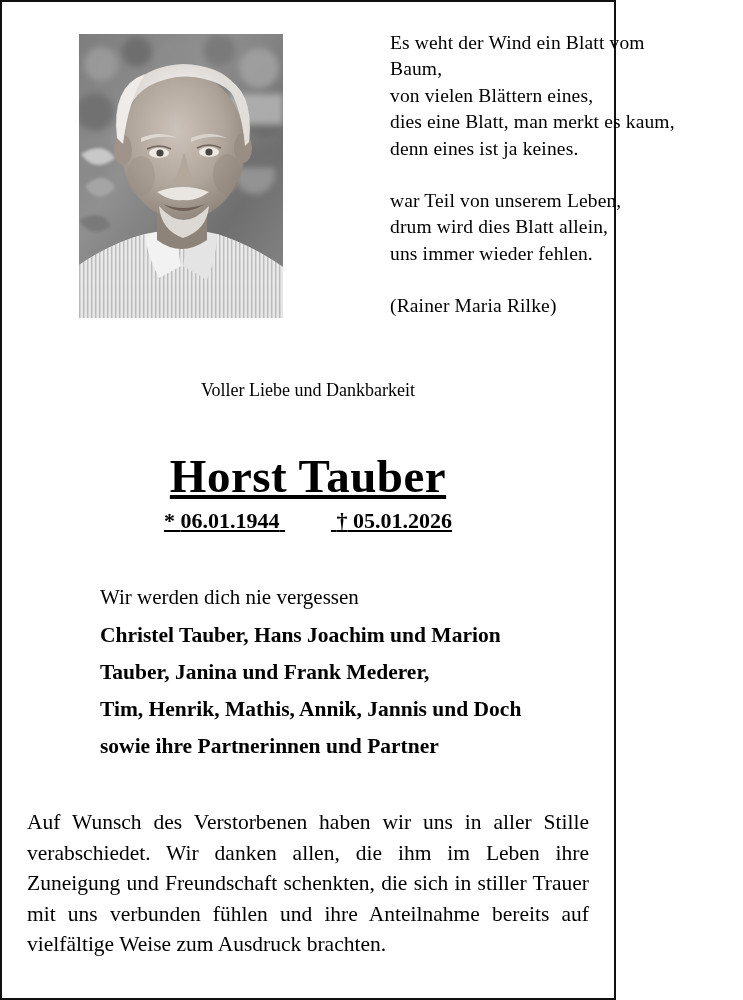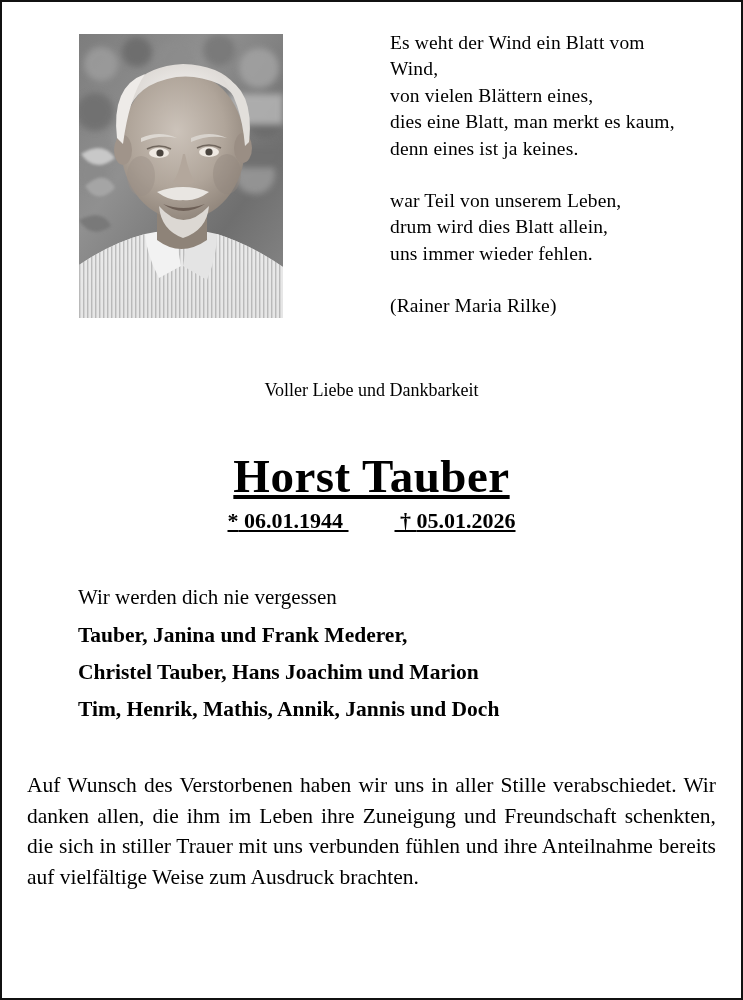--- a/index.html
+++ b/index.html
@@ -13,21 +13,21 @@
     height: 1000px;
     overflow: hidden;
     font-family: "Liberation Serif", "DejaVu Serif", serif;
     color: #000000;
   }
 
   
   #notice {
     position: relative;
     box-sizing: border-box;
-    width: 743px;
+    width: 616px;
     height: 1000px;
     background: #ffffff;
     border: 2px solid #111111;
     padding: 0;
   }
 
   
   .top-area {
     position: relative;
     height: 355px;
@@ -106,21 +106,21 @@
     display: inline-block;
     width: 46px;
   }
   .sym {
     font-weight: bold;
   }
 
   
   .survivors {
     margin-top: 46px;
-    padding-left: 76px;
+    padding-left: 98px;
   }
 
   .survivors .lead {
     font-size: 21px;
     line-height: 32px;
     font-weight: normal;
   }
 
   .survivors .names {
     margin-top: 4px;
@@ -244,21 +244,21 @@
 
         <path d="M80 172 Q104 200 130 172 Q128 196 104 204 Q82 196 80 172 Z" fill="#dcd8d3"></path>
 
         <ellipse cx="62" cy="142" rx="14" ry="20" fill="#9c9087" opacity="0.45"></ellipse>
         <ellipse cx="148" cy="140" rx="14" ry="20" fill="#93877e" opacity="0.45"></ellipse>
       </svg>
     </div>
 
     <div class="poem">
       <p>Es weht der Wind ein Blatt vom</p>
-      <p>Wind,</p>
+      <p>Baum,</p>
       <p>von vielen Blättern eines,</p>
       <p>dies eine Blatt, man merkt es kaum,</p>
       <p>denn eines ist ja keines.</p>
 
       <div class="stanza-gap"></div>
 
       <p>war Teil von unserem Leben,</p>
       <p>drum wird dies Blatt allein,</p>
       <p>uns immer wieder fehlen.</p>
 
@@ -277,23 +277,24 @@
       <span>06.01.1944</span>
       <span class="date-sep"></span>
       <span class="sym">†</span>
       <span>05.01.2026</span>
     </div>
   </div>
 
   <div class="survivors">
     <div class="lead">Wir werden dich nie vergessen</div>
     <div class="names">
+      <div>Christel Tauber, Hans Joachim und Marion</div>
       <div>Tauber, Janina und Frank Mederer,</div>
-      <div>Christel Tauber, Hans Joachim und Marion</div>
       <div>Tim, Henrik, Mathis, Annik, Jannis und Doch</div>
+      <div>sowie ihre Partnerinnen und Partner</div>
     </div>
   </div>
 
   <div class="closing">
     <p>Auf Wunsch des Verstorbenen haben wir uns in aller Stille verabschiedet. Wir danken allen, die ihm im Leben ihre Zuneigung und Freundschaft schenkten, die sich in stiller Trauer mit uns verbunden fühlen und ihre Anteilnahme bereits auf vielfältige Weise zum Ausdruck brachten.</p>
   </div>
 
 </div>
 
 </body></html>

